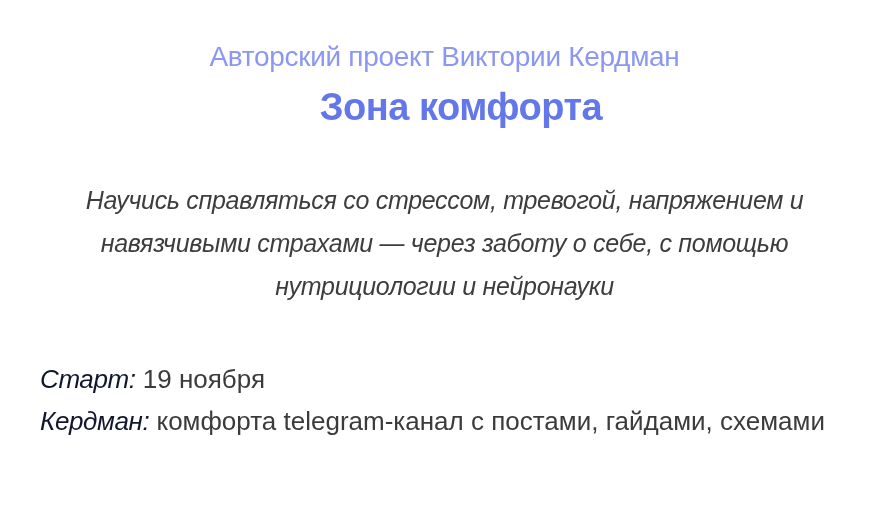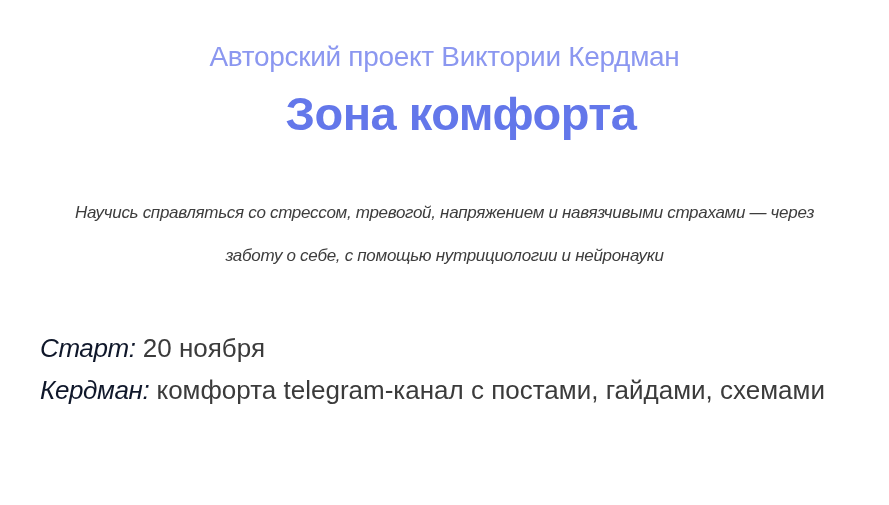--- a/index.html
+++ b/index.html
@@ -19,32 +19,32 @@
     padding-top: 41px;
     text-align: center;
     font-size: 28px;
     font-weight: 400;
     letter-spacing: -0.3px;
     color: #8b97f0;
   }
   .title {
     margin-top: 13px;
     text-align: center;
-    font-size: 47px;
+    font-size: 38px;
     font-weight: 700;
     letter-spacing: -0.5px;
     color: #6377ea;
     padding-left: 33px;
   }
   .description {
     margin: 50px auto 0;
     max-width: 795px;
     text-align: center;
     font-style: italic;
-    font-size: 17px;
+    font-size: 25px;
     line-height: 43px;
     letter-spacing: -0.3px;
     color: #3d3d3d;
   }
   .details {
     margin: 50px 0 0 40px;
     font-size: 26px;
     line-height: 42px;
     color: #3b3b3b;
   }
@@ -67,21 +67,21 @@
 
   <div class="subtitle">Авторский проект Виктории Кердман</div>
 
   <h1 class="title">Зона комфорта</h1>
 
   <p class="description">Научись справляться со стрессом, тревогой, напряжением и навязчивыми страхами — через заботу о себе, с помощью нутрициологии и нейронауки</p>
 
   <div class="details">
     <div class="detail-row">
       <span class="detail-label">Старт:</span> 
-      <span class="detail-value">20 ноября</span>
+      <span class="detail-value">19 ноября</span>
     </div>
     <div class="detail-row">
       <span class="detail-label">Кердман:</span> 
       <span class="detail-value">комфорта telegram-канал с постами, гайдами, схемами</span>
     </div>
   </div>
 
 </div>
 
 </body></html>

